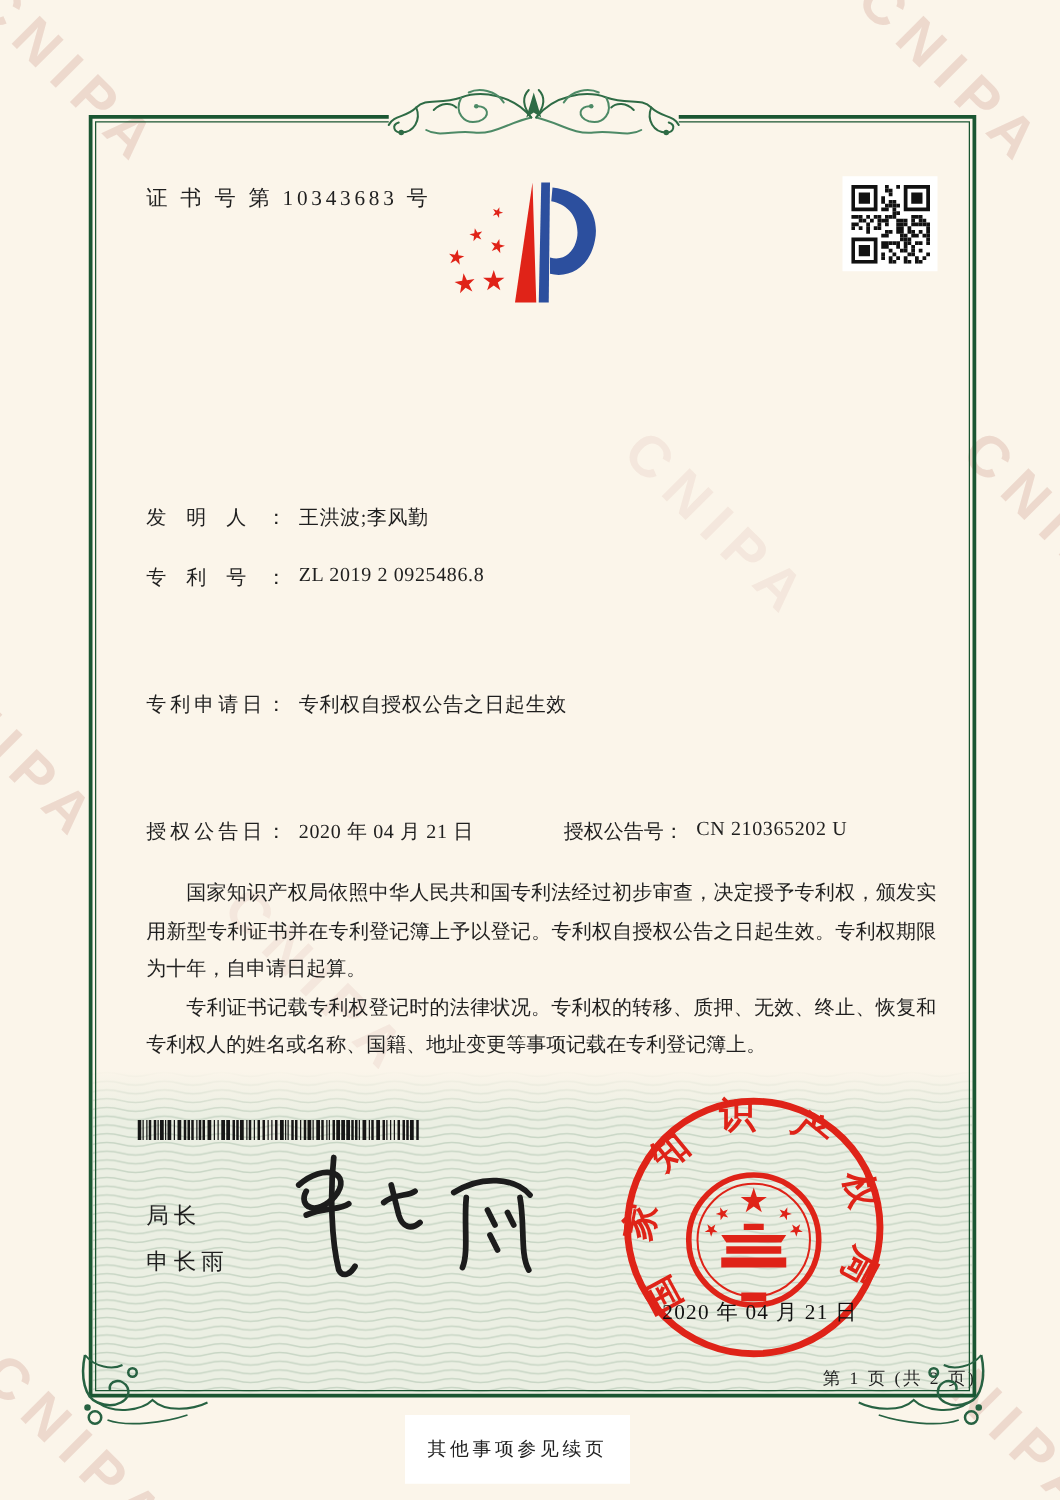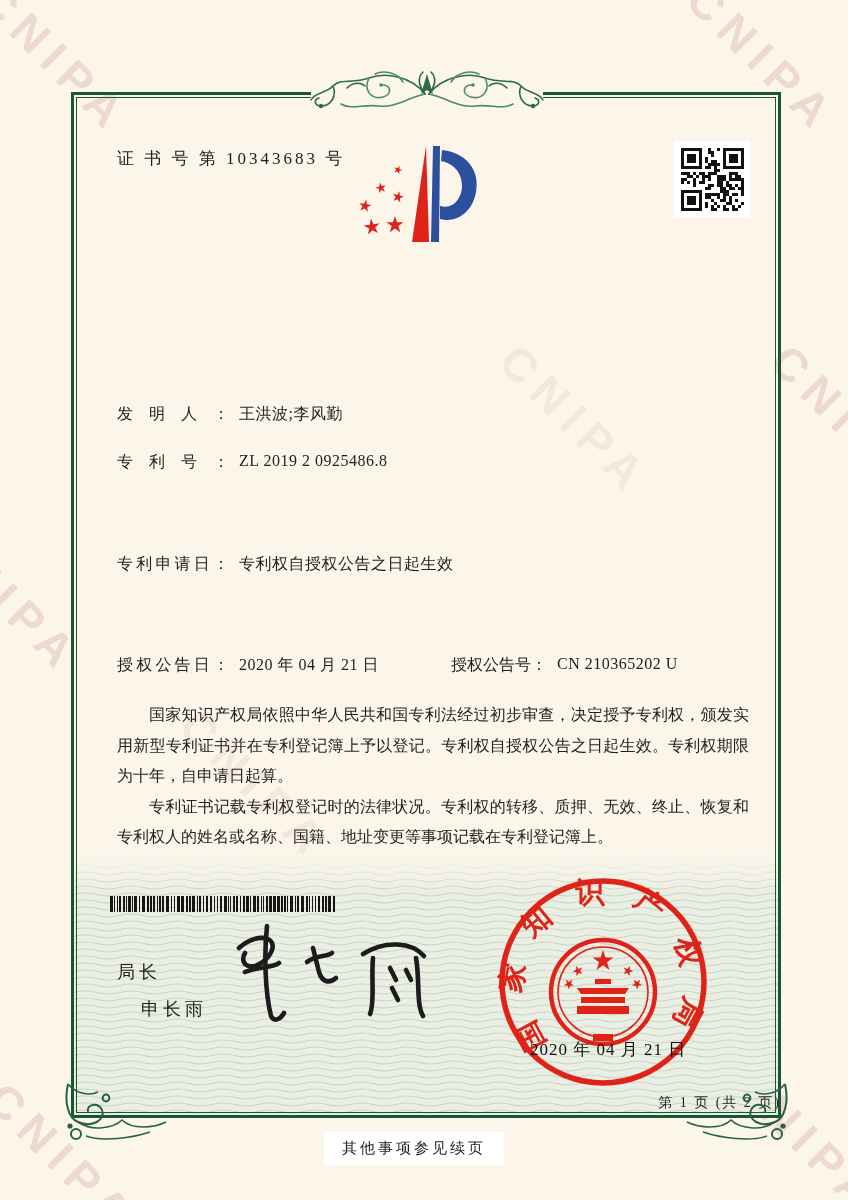--- a/index.html
+++ b/index.html
@@ -41,31 +41,31 @@
   
   .band{position:absolute;left:74px;top:856px;width:704px;height:259px;z-index:1;overflow:hidden;}
   .band-fade{position:absolute;left:0;top:0;width:100%;height:36px;
              background:linear-gradient(180deg,#fbf5ea,rgba(251,245,234,0));}
 
   .barcode{left:110px;top:896px;width:228px;height:16px;display:flex;overflow:hidden;}
 
   .signer-title{left:117px;top:960px;font-size:18px;letter-spacing:4px;
                 font-family:"Liberation Sans","DejaVu Sans",sans-serif;}
   .signer-name{left:117px;top:997px;font-size:18px;letter-spacing:4px;
-               font-family:"Liberation Sans","DejaVu Sans",sans-serif;margin-left:24px;}
+               font-family:"Liberation Sans","DejaVu Sans",sans-serif;}
   .signature{left:215px;top:912px;z-index:3;}
 
   .seal{left:497px;top:876px;z-index:4;}
   .seal-date{left:508px;top:1038px;width:200px;text-align:center;font-size:17px;
              letter-spacing:1px;color:#101010;z-index:5;}
 
   .pagenum{left:71px;top:1094px;width:710px;text-align:right;font-size:14px;
            letter-spacing:2px;z-index:3;}
 
-  .footnote{left:324px;top:1132px;background:#fff;padding:7px 18px;font-size:15px;
+  .footnote{left:324px;top:1132px;background:#fff;padding:18px 18px;font-size:15px;
             letter-spacing:3px;z-index:3;}
 
   .ornament{position:absolute;left:307px;top:64px;z-index:6;}
   .corner{position:absolute;z-index:6;}
   .corner.bl{left:62px;top:1082px;}
   .corner.br{left:676px;top:1082px;transform:scaleX(-1);}
 </style>
 </head>
 <body>
 

